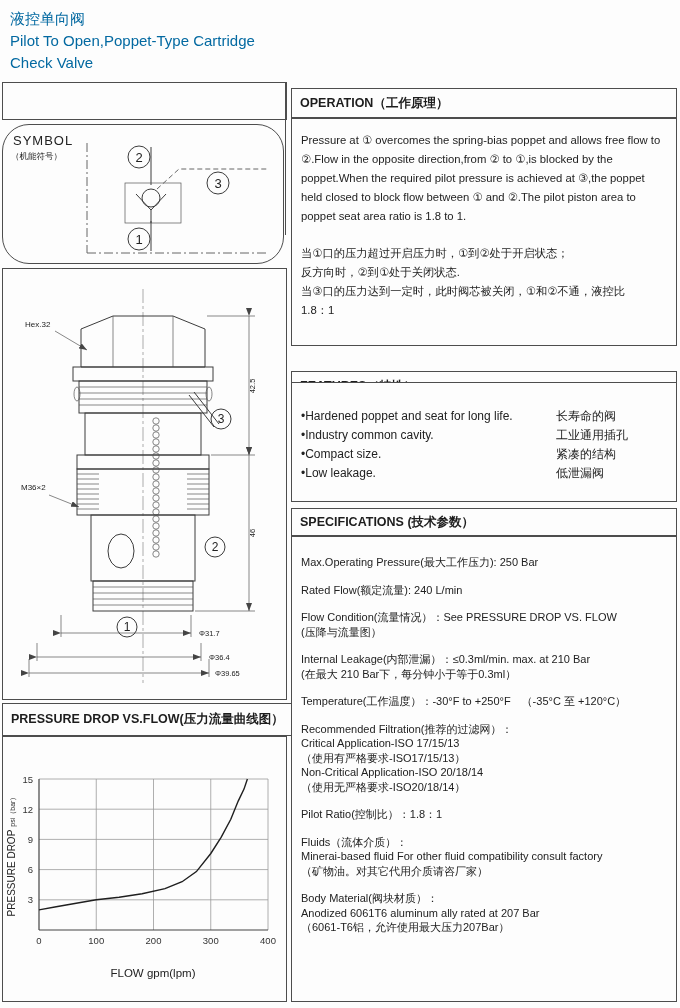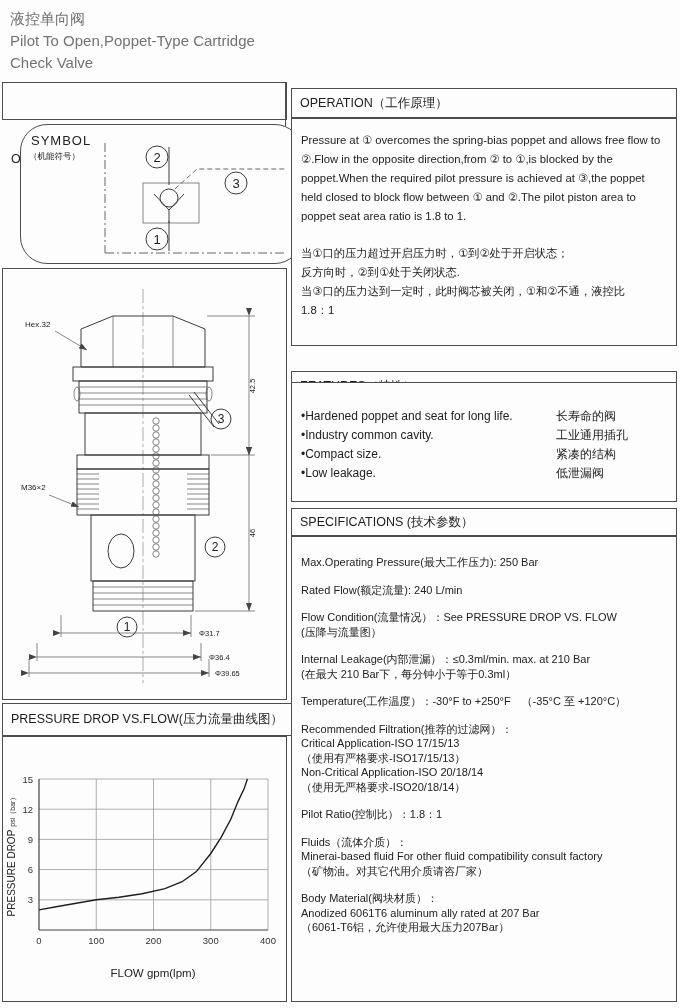--- a/index.html
+++ b/index.html
@@ -1,22 +1,22 @@
 <!DOCTYPE html>
 <html><head>
 <meta charset="utf-8">
 <style>
   html,body{margin:0;padding:0;background:#e8e8e8;}
   .page{position:relative;width:680px;height:1008px;background:#fdfdfd;
         font-family:"Liberation Sans","DejaVu Sans",sans-serif;color:#222;overflow:hidden;}
   .box{position:absolute;border:1px solid #4d4d4d;background:#fdfdfd;box-sizing:border-box;}
   
-  .hdr{position:absolute;left:10px;top:8px;font-size:15px;line-height:22px;color:#737373;}
-  
-  .sec-h{font-size:12.5px;display:flex;align-items:center;padding-left:8px;color:#1d1d1d;}
+  .hdr{position:absolute;left:10px;top:8px;font-size:15px;line-height:22px;color:#0369a1;}
+  
+  .sec-h{font-size:12.5px;display:flex;align-items:center;padding-left:8px;color:#1d1d1d;font-weight:bold;}
   
   .ord{display:flex;font-size:12.5px;}
   .ord .lab{flex:0 0 152px;border-right:1px solid #4d4d4d;display:flex;align-items:center;padding-left:8px;}
   .ord .val{flex:1;display:flex;align-items:center;justify-content:center;}
   .sq{display:inline-block;width:10px;height:10px;border:1px solid #555;margin-left:2px;vertical-align:-1px;}
   
   .op-body{padding:12px 9px 0;font-size:11.3px;line-height:19px;}
   .op-en{margin:0 0 18px 0;}
   .op-cn div{line-height:19px;}
   
@@ -53,21 +53,21 @@
   </div>
 
   <div class="box ord" style="left:2px;top:82px;width:285px;height:38px;flex-direction:column;">
     <div class="lab">Ordering Code（型号）</div>
     <div class="val">
       <span>PC-17A-</span>
         <span class="sq"></span>
     </div>
   </div>
 
-  <div class="box" style="left:20px;top:124px;width:282px;height:140px;border-radius:27px;">
+  <div class="box" style="left:2px;top:124px;width:282px;height:140px;border-radius:27px;">
     <svg width="283" height="138" viewBox="0 0 283 138">
       <text x="10" y="20" font-size="13" letter-spacing="1">SYMBOL</text>
       <text x="8" y="34" font-size="8.5">（机能符号）</text>
       <line x1="84" y1="18" x2="84" y2="128" class="dashdot"></line>
       <line x1="84" y1="128" x2="266" y2="128" class="dashdot"></line>
       <line x1="148" y1="22" x2="148" y2="60" class="ln"></line>
       <line x1="148" y1="96" x2="148" y2="126" class="ln"></line>
       <rect x="122" y="58" width="56" height="40" class="thin"></rect>
       <circle cx="148" cy="73" r="9" class="ln"></circle>
       <line x1="133" y1="69" x2="148" y2="85" class="ln"></line>

